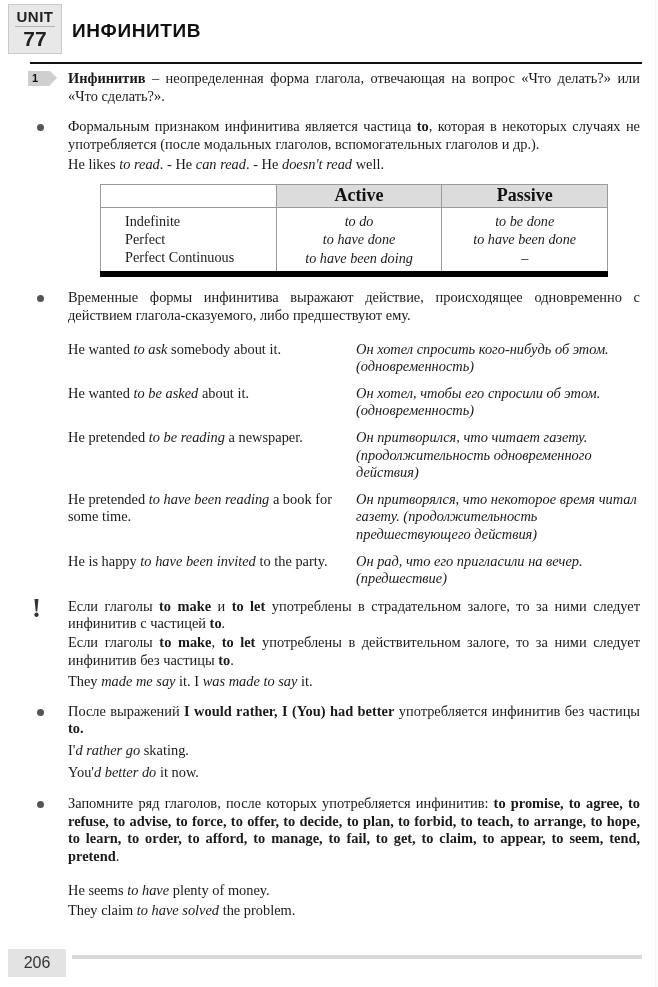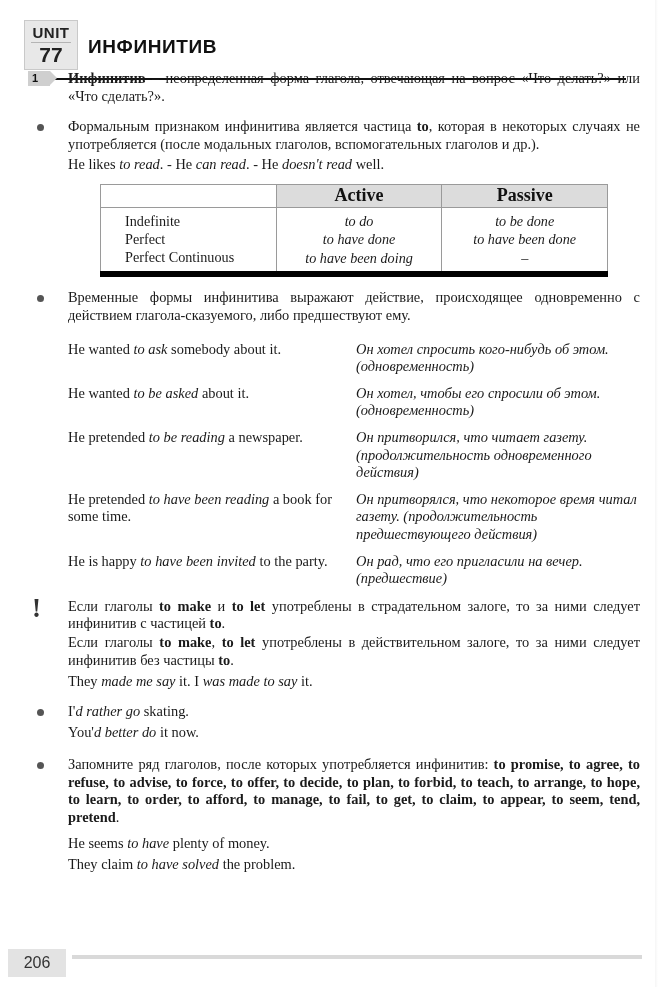--- a/index.html
+++ b/index.html
@@ -11,21 +11,21 @@
   body {
     font-family: "Liberation Serif", serif;
     color: #1a1a1a;
     position: relative;
     overflow: hidden;
   }
   .page {
     position: relative;
     width: 658px;
     height: 987px;
-    padding: 16px;
+    padding: 0;
   }
 
   
   .header {
     position: relative;
     height: 58px;
   }
   .unit-badge {
     position: absolute;
     left: 8px;
@@ -363,34 +363,37 @@
       <p class="tx">
         <span>Если глаголы </span><span class="bd">to make</span><span>, </span><span class="bd">to let</span><span> употреблены в действительном залоге, то за ними следует инфинитив без частицы </span><span class="bd">to</span><span>.</span>
       </p>
       <p class="tx ex" style="margin-top:4px;">
         <span>They </span><span class="it">made me say</span><span> it. I </span><span class="it">was made to say</span><span> it.</span>
       </p>
     </div>
 
     <div class="block" style="margin-bottom:14px;">
       <div class="bullet"></div>
+      <p class="tx">
+        <span>После выражений </span><span class="bd">I would rather, I (You) had better</span><span> употребляется инфинитив без частицы </span><span class="bd">to.</span>
+      </p>
       <p class="tx ex" style="margin-top:4px;">
         <span>I'</span><span class="it">d rather go</span><span> skating.</span>
       </p>
       <p class="tx ex" style="margin-top:4px;">
         <span>You'</span><span class="it">d better do</span><span> it now.</span>
       </p>
     </div>
 
     <div class="block">
       <div class="bullet"></div>
       <p class="tx">
         <span>Запомните ряд глаголов, после которых употребляется инфинитив: </span><span class="bd">to promise, to agree, to refuse, to advise, to force, to offer, to decide, to plan, to forbid, to teach, to arrange, to hope, to learn, to order, to afford, to manage, to fail, to get, to claim, to appear, to seem, tend, pretend</span><span>.</span>
       </p>
-      <p class="tx ex" style="margin-top:9px;">
+      <p class="tx ex" style="margin-top:16px;">
         <span>He seems </span><span class="it">to have</span><span> plenty of money.</span>
       </p>
       <p class="tx ex" style="margin-top:3px;">
         <span>They claim </span><span class="it">to have solved</span><span> the problem.</span>
       </p>
     </div>
 
   </div>
 
   <div class="footer">

